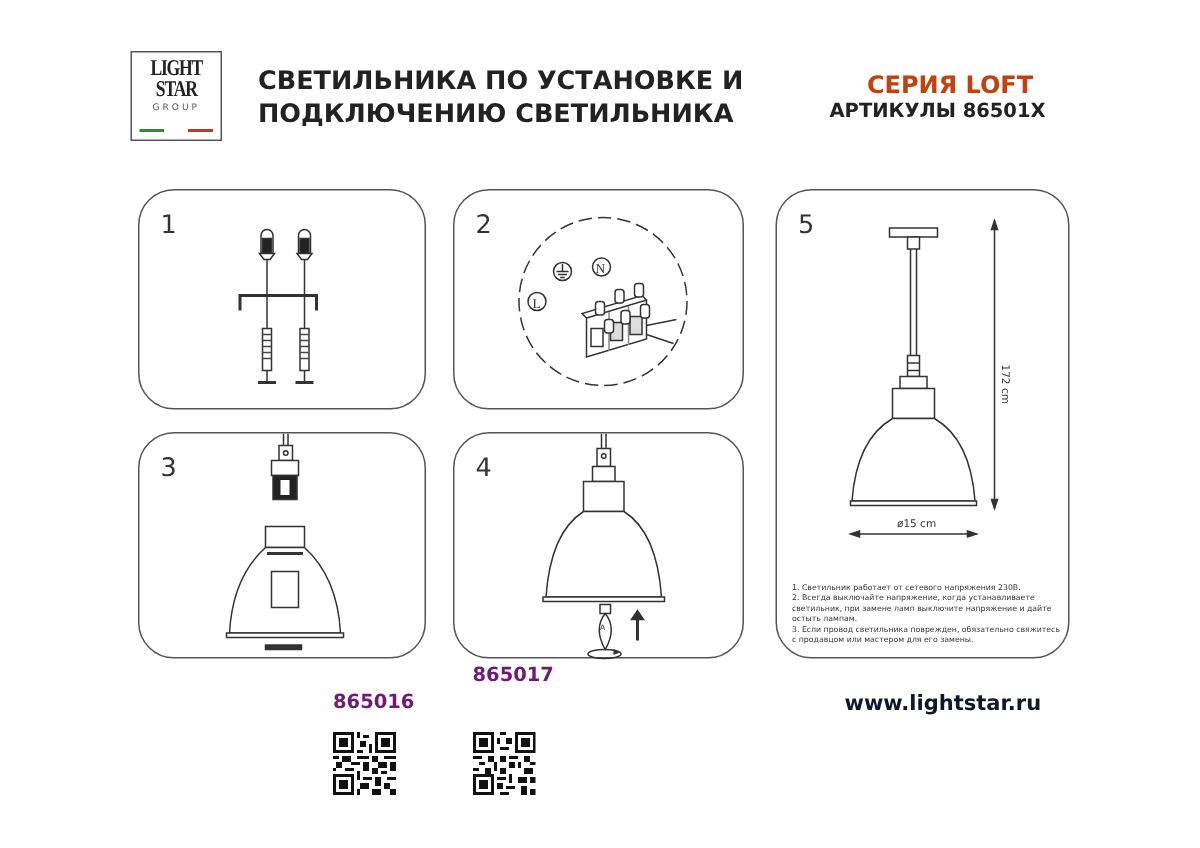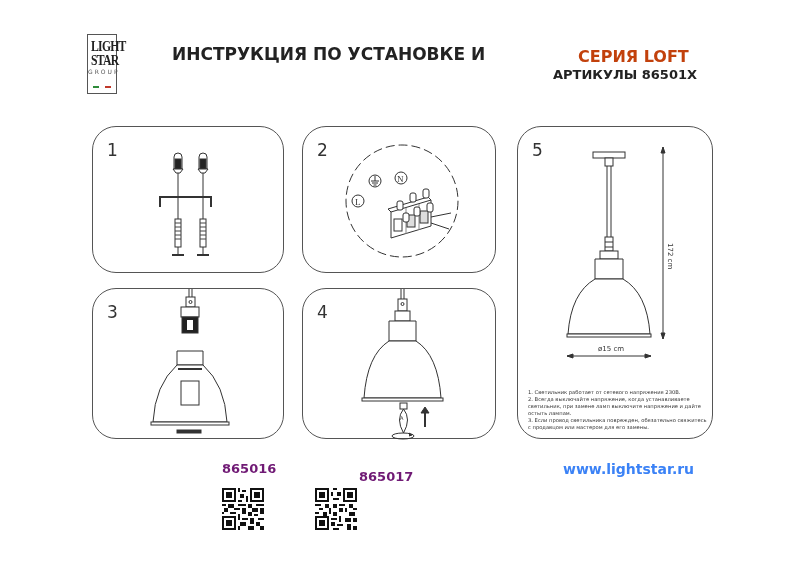--- a/index.html
+++ b/index.html
@@ -1,45 +1,46 @@
 <!DOCTYPE html>
 <html><head>
 <meta charset="utf-8">
 <style>
   html, body { margin: 0; padding: 0; background: #ffffff; }
   body { width: 800px; height: 565px; position: relative; overflow: hidden; font-family: "DejaVu Sans", "Liberation Sans", sans-serif; color: #222; }
   .abs { position: absolute; }
-  .logo { left: 87px; top: 34px; width: 30px; height: 60px; border: 1px solid #555; box-sizing: border-box; text-align: center; font-family: "Liberation Serif", "DejaVu Serif", serif; }
+  .logo { left: 87px; top: 34px; width: 61px; height: 60px; border: 1px solid #555; box-sizing: border-box; text-align: center; font-family: "Liberation Serif", "DejaVu Serif", serif; }
   .logo .l1, .logo .l2 { font-weight: bold; font-size: 15px; line-height: 14px; letter-spacing: -1px; color: #222; transform: scaleX(0.78); display: block; }
   .logo .l1 { margin-top: 4px; }
   .logo .l3 { font-family: "DejaVu Sans", sans-serif; font-size: 6px; letter-spacing: 2px; color: #555; margin-top: 1px; display:block;}
   .logo .flag { position: absolute; left: 5px; right: 5px; bottom: 5px; height: 2px; background: linear-gradient(to right, #2e8b3a 0 33%, #ffffff 33% 66%, #c0392b 66%); }
   .title { left: 172px; top: 43px; font-weight: bold; font-size: 17px; line-height: 22px; letter-spacing: 0px; color: #222; }
   .series { left: 578px; top: 47px; font-weight: bold; font-size: 16px; color: #c2410c; }
   .articles { left: 553px; top: 67px; font-weight: bold; font-size: 13px; color: #222; }
   .panel { border: 1.3px solid #555; border-radius: 24px; box-sizing: border-box; background: #fff; }
   .pnum { position: absolute; left: 14px; top: 13px; font-size: 17px; color: #333; font-family: "DejaVu Sans", sans-serif; }
   .panel svg { position: absolute; left: 0; top: 0; }
   .notes { left: 528px; top: 388px; width: 180px; font-size: 5.2px; line-height: 7px; color: #333; }
   .code { font-weight: bold; font-size: 13px; color: #701a75; }
   .qr { width: 42px; height: 42px; }
-  .url { left: 563px; top: 461px; font-weight: bold; font-size: 14px; color: #3b82f6; }
+  .url { left: 563px; top: 461px; font-weight: bold; font-size: 14px; color: #0f172a; }
 </style>
 </head>
 <body>
 
 <div class="abs logo">
   <span class="l1">LIGHT</span>
   <span class="l2">STAR</span>
   <span class="l3">GROUP</span>
   <span class="flag"></span>
 </div>
 
 <div class="abs title">
-  <div>ИНСТРУКЦИЯ ПО УСТАНОВКЕ И</div>
+  <div>СВЕТИЛЬНИКА ПО УСТАНОВКЕ И</div>
+  <div>ПОДКЛЮЧЕНИЮ СВЕТИЛЬНИКА</div>
 </div>
 <div class="abs series">СЕРИЯ LOFT</div>
 <div class="abs articles">АРТИКУЛЫ 86501X</div>
 
 <div class="abs panel" style="left:92px;top:126px;width:192px;height:147px;">
   <span class="pnum">1</span>
   <svg width="192" height="147">
     <g stroke="#333" stroke-width="1" fill="none">
 
       <path d="M81 30 a4 4 0 0 1 8 0 v12 h-8z" fill="#fff"></path>
@@ -171,21 +172,21 @@
     <text x="80" y="224" font-size="7" fill="#333">ø15 cm</text>
   </svg>
   <div class="abs notes" style="left:10px;top:262px;">
     <div>1. Светильник работает от сетевого напряжения 230В.</div>
     <div>2. Всегда выключайте напряжение, когда устанавливаете светильник, при замене ламп выключите напряжение и дайте остыть лампам.</div>
     <div>3. Если провод светильника поврежден, обязательно свяжитесь с продавцом или мастером для его замены.</div>
   </div>
 </div>
 
 <div class="abs code" style="left:222px;top:461px;">865016</div>
-<div class="abs code" style="left:315px;top:469px;margin-left:44px;">865017</div>
+<div class="abs code" style="left:315px;top:443px;">865017</div>
 
 <svg class="abs qr" style="left:222px;top:488px;" viewBox="0 0 21 21" shape-rendering="crispEdges">
   <g fill="#111">
     <path d="M0 0h7v7h-7z M14 0h7v7h-7z M0 14h7v7h-7z"></path>
     <path d="M1 1h5v5h-5z M15 1h5v5h-5z M1 15h5v5h-5z" fill="#fff"></path>
     <path d="M2 2h3v3h-3z M16 2h3v3h-3z M2 16h3v3h-3z"></path>
     <path d="M8 0h1v2h-1z M10 1h2v1h-2z M9 3h2v2h-2z M12 4h1v3h-1z M8 6h2v1h-2z M0 8h2v1h-2z M3 8h3v2h-3z M8 8h4v1h-4z M13 8h2v2h-2z M17 8h4v1h-4z M1 10h2v2h-2z M6 10h3v1h-3z M10 10h2v3h-2z M15 10h3v2h-3z M19 10h2v3h-2z M0 12h1v1h-1z M4 12h3v1h-3z M13 12h2v2h-2z M8 13h1v3h-1z M16 13h2v1h-2z M10 15h3v1h-3z M14 15h2v3h-2z M18 15h3v1h-3z M9 17h3v2h-3z M13 19h3v2h-3z M17 17h2v2h-2z M19 19h2v2h-2z M8 19h1v2h-1z"></path>
   </g>
 </svg>
 <svg class="abs qr" style="left:315px;top:488px;" viewBox="0 0 21 21" shape-rendering="crispEdges">

